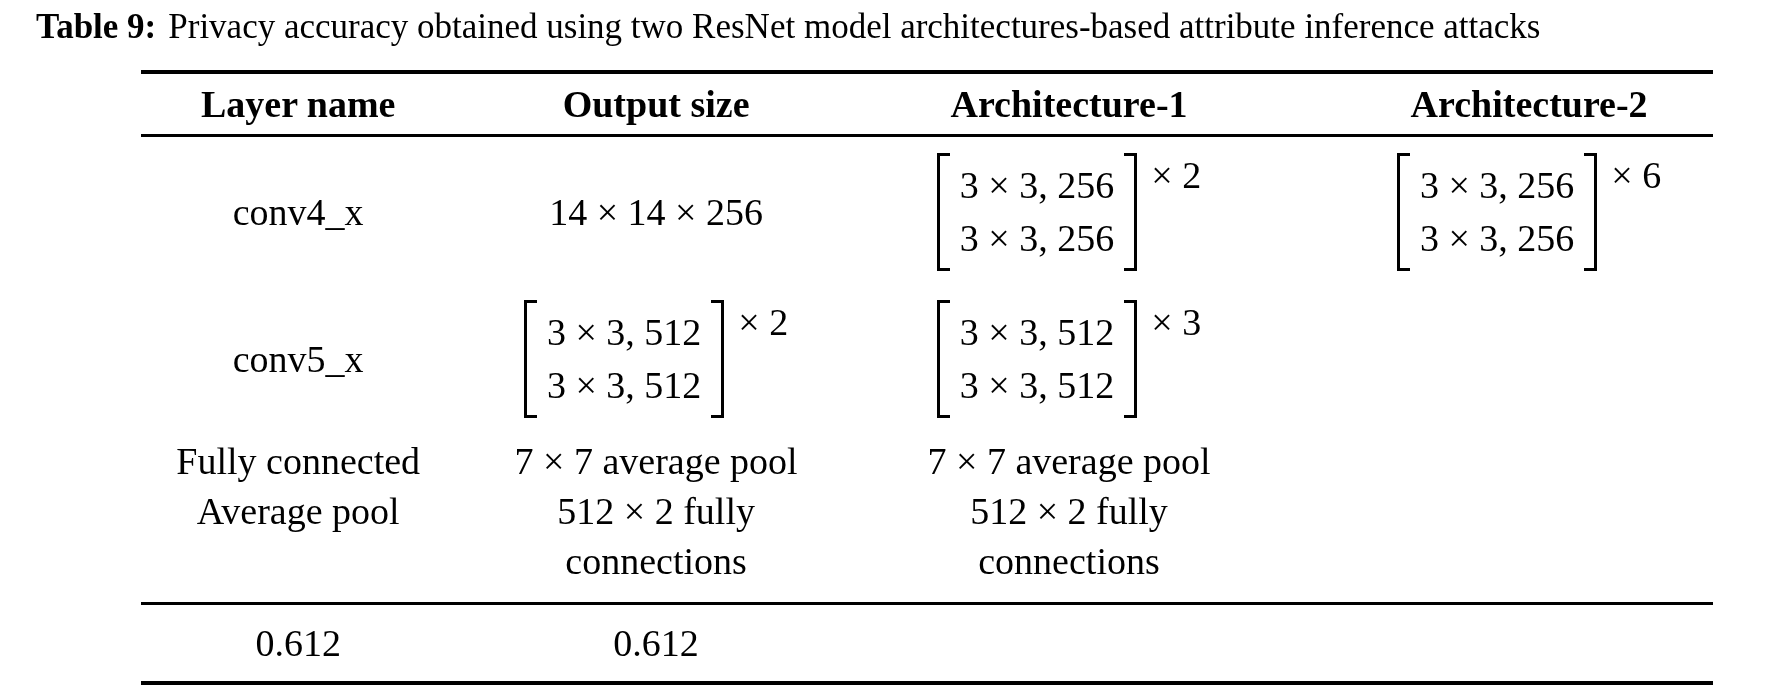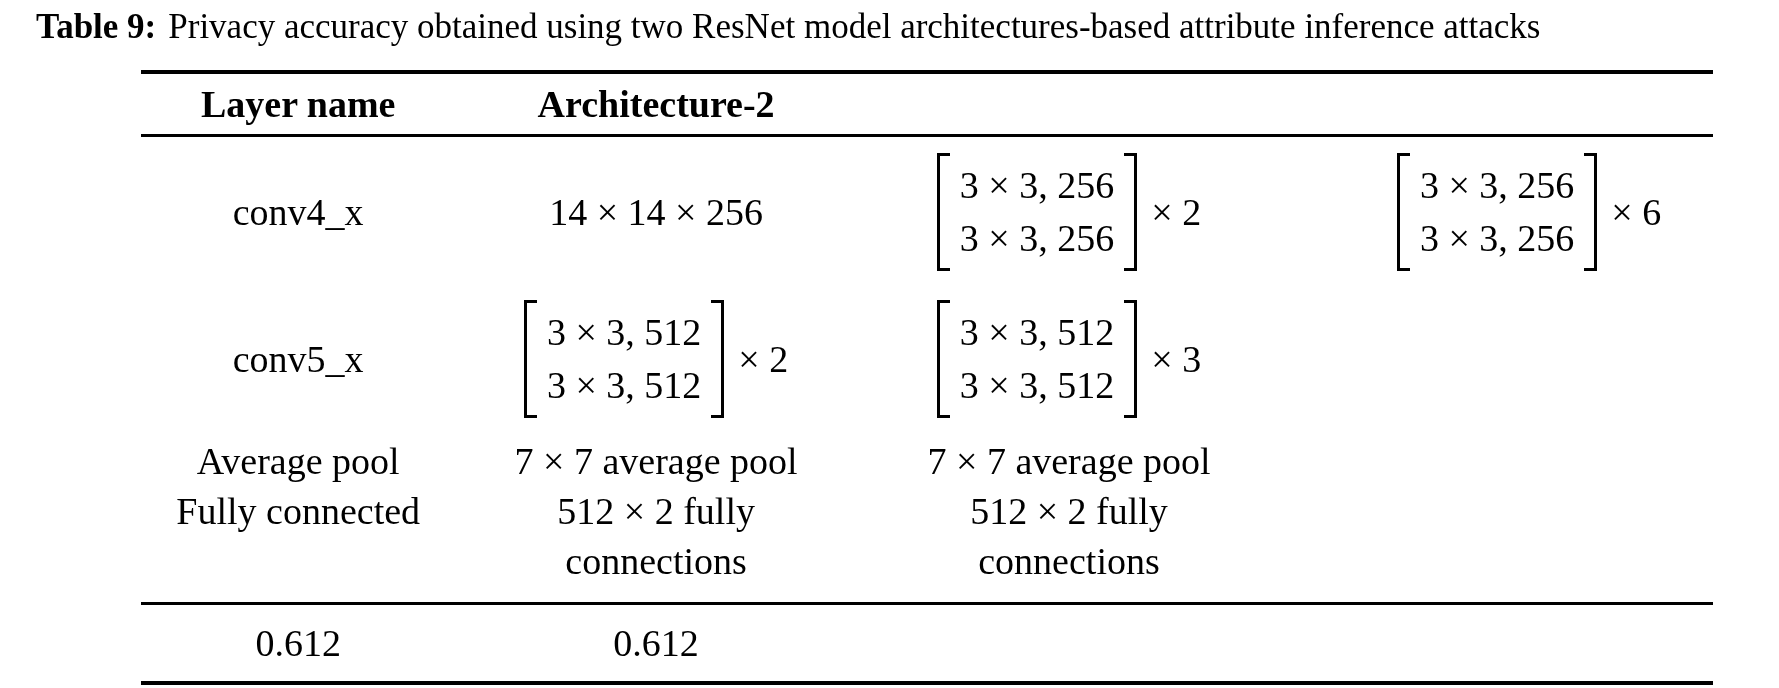--- a/index.html
+++ b/index.html
@@ -50,21 +50,21 @@
     font-size: 38px;
   }
 
   .header-row { height: 60px; }
   .header-row .cell { font-weight: bold; }
 
   .row-conv4 { height: 149px; }
   .row-conv5 { height: 146px; }
 
   
-  .matrix-wrap { display: flex; align-items: center; }
+  .matrix-wrap { display: flex; }
   .bracket { display: inline-block; width: 13px; height: 118px; box-sizing: border-box; }
   .bracket.left  { border-left: 3px solid #000; border-top: 3px solid #000; border-bottom: 3px solid #000; }
   .bracket.right { border-right: 3px solid #000; border-top: 3px solid #000; border-bottom: 3px solid #000; }
   .matrix-body {
     display: flex;
     flex-direction: column;
     justify-content: center;
     padding: 0 10px;
     line-height: 53px;
     font-size: 38px;
@@ -94,20 +94,22 @@
   <div class="caption">
     <span class="caption-label">Table 9:</span><span class="caption-text">Privacy accuracy obtained using two ResNet model architectures-based attribute inference attacks</span>
   </div>
 
   <div class="tbl">
 
     <div class="rule"></div>
 
     <div class="grid header-row">
       <div class="cell">Layer name</div>
+      <div class="cell">Output size</div>
+      <div class="cell">Architecture-1</div>
       <div class="cell">Architecture-2</div>
     </div>
 
     <div class="rule rule-mid"></div>
 
     <div class="grid row-conv4">
       <div class="cell">conv4_x</div>
       <div class="cell">14 × 14 × 256</div>
       <div class="cell">
         <span class="matrix-wrap">
@@ -154,22 +156,22 @@
             <span>3 × 3, 512</span>
           </span>
           <span class="bracket right"></span>
           <span class="matrix-mult">× 3</span>
         </span>
       </div>
     </div>
 
     <div class="grid row-pool">
       <div class="cell">
+        <span class="line">Fully connected</span>
         <span class="line">Average pool</span>
-        <span class="line">Fully connected</span>
       </div>
       <div class="cell">
         <span class="line">7 × 7 average pool</span>
         <span class="line">512 × 2 fully</span>
         <span class="line">connections</span>
       </div>
       <div class="cell">
         <span class="line">7 × 7 average pool</span>
         <span class="line">512 × 2 fully</span>
         <span class="line">connections</span>

